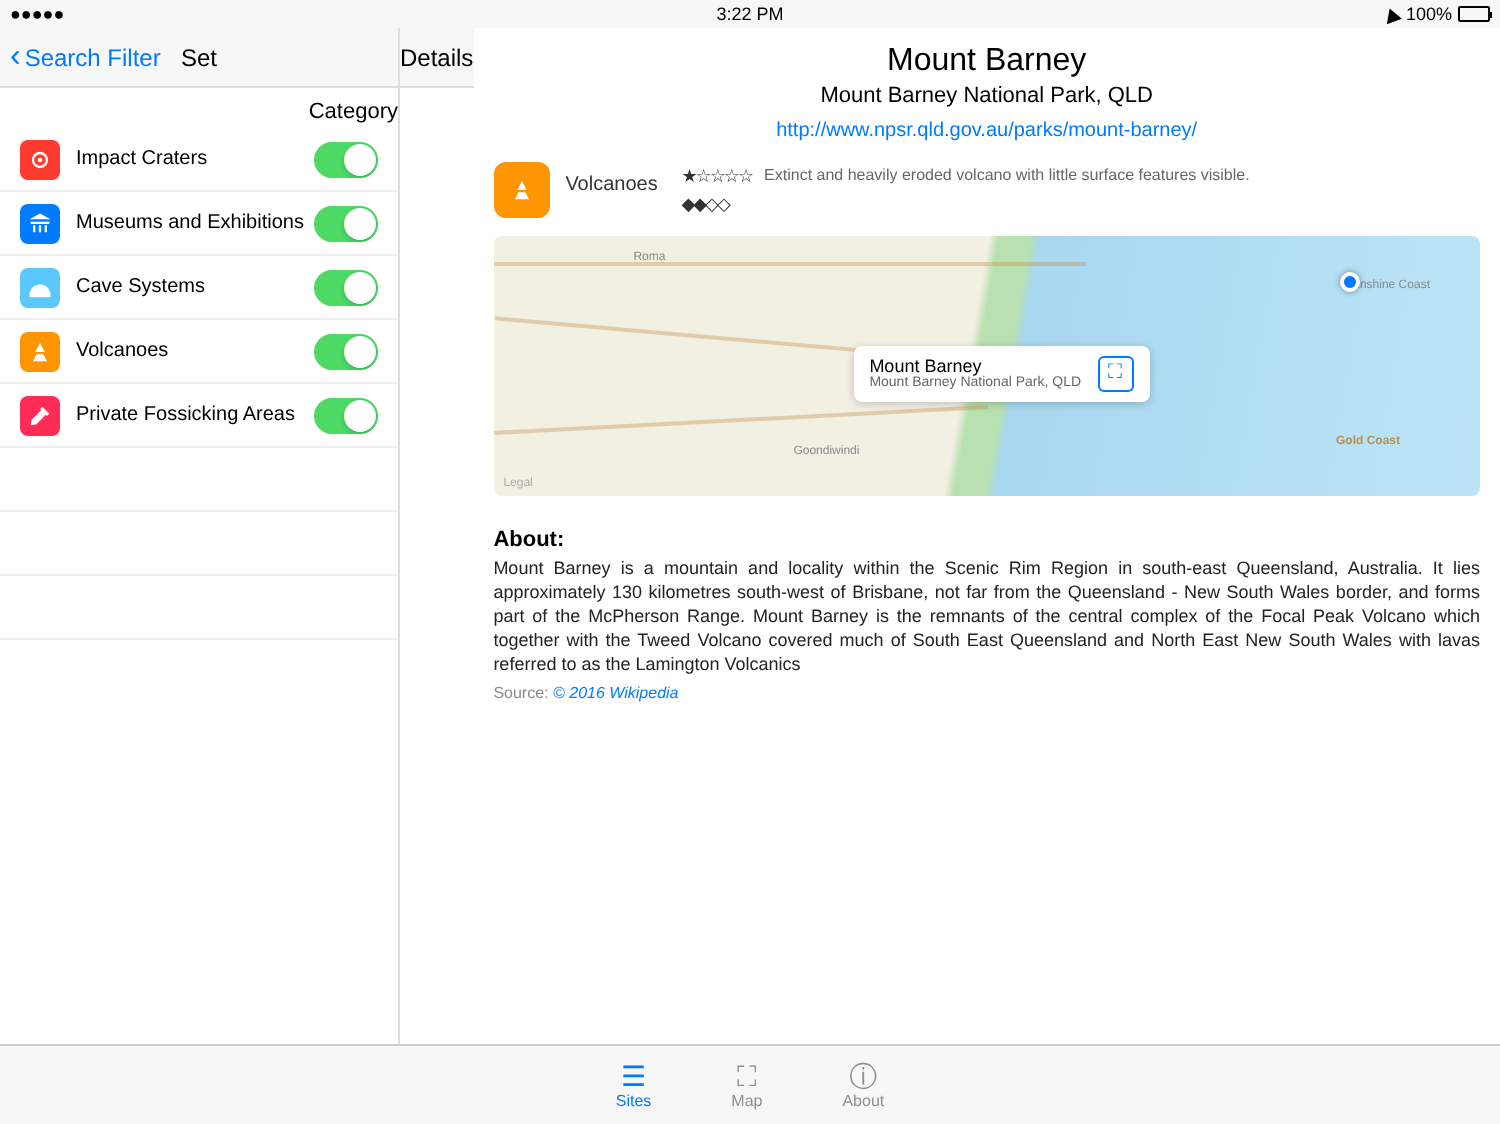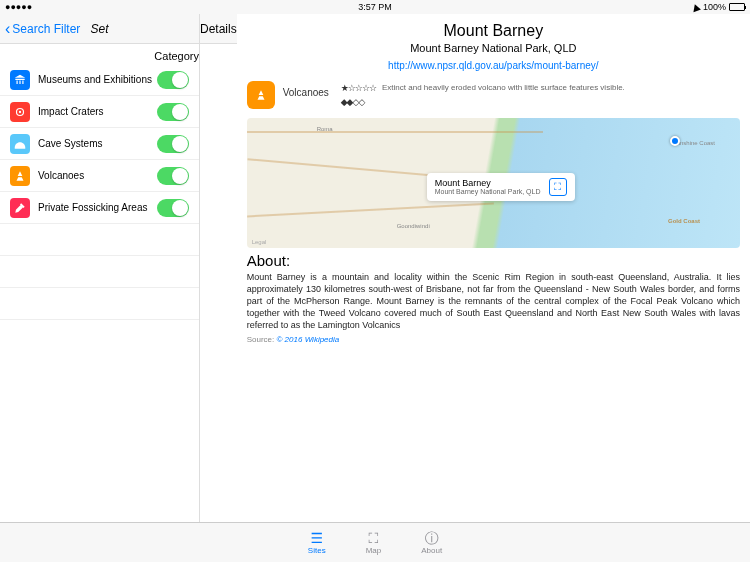--- a/index.html
+++ b/index.html
@@ -15,21 +15,21 @@
     .loc-icon { width: 0; height: 0; border-left: 4px solid transparent; border-right: 4px solid transparent; border-bottom: 7px solid #000; transform: rotate(-20deg); }
     
     
     .main { display: flex; height: 508px; }
     
     
     .left-panel { width: 200px; background: #fff; border-right: 1px solid #ddd; }
     .left-nav { height: 30px; background: #f7f7f7; border-bottom: 1px solid #ddd; display: flex; align-items: center; padding: 0 5px; position: relative; }
     .back-btn { color: #007aff; font-size: 12px; display: flex; align-items: center; cursor: pointer; }
     .back-chev { font-size: 16px; margin-right: 2px; line-height: 1; }
-    .left-title { position: absolute; left: 50%; transform: translateX(-50%); font-size: 12px; font-weight: 500; font-style: italic; }
+    .left-title { position: absolute; left: 50%; transform: translateX(-50%); font-size: 12px; font-weight: 500; }
     
     .cat-header { text-align: right; padding: 6px 0 2px; }
     .cat-header .title { font-size: 11px; font-weight: 400; }
     .cat-header .sub { font-size: 8px; color: #666; padding: 1px 8px 4px; }
     
     .cat-list { }
     .cat-row { display: flex; align-items: center; height: 32px; padding: 0 10px; border-bottom: 1px solid #eee; }
     .cat-icon { width: 20px; height: 20px; border-radius: 4px; margin-right: 8px; display: flex; align-items: center; justify-content: center; flex-shrink: 0; }
     .cat-label { flex: 1; font-size: 10px; color: #000; }
     .toggle { width: 32px; height: 18px; background: #4cd964; border-radius: 9px; position: relative; cursor: pointer; }
@@ -62,21 +62,21 @@
     .r2 { top: 40%; left: 0; width: 55%; height: 2px; transform: rotate(5deg); }
     .r3 { top: 70%; left: 0; width: 50%; height: 2px; transform: rotate(-3deg); }
     .map-town { position: absolute; font-size: 6px; color: #888; }
     .map-pin { position: absolute; top: 18px; right: 60px; width: 10px; height: 10px; background: #007aff; border: 2px solid #fff; border-radius: 50%; box-shadow: 0 0 3px rgba(0,0,0,0.4); }
     .map-callout { position: absolute; top: 55px; left: 180px; background: #fff; border-radius: 4px; padding: 5px 8px; box-shadow: 0 1px 4px rgba(0,0,0,0.2); display: flex; align-items: center; gap: 8px; }
     .map-callout .t1 { font-size: 9px; font-weight: 500; }
     .map-callout .t2 { font-size: 7px; color: #666; }
     .callout-icon { width: 18px; height: 18px; border: 1px solid #007aff; border-radius: 3px; display: flex; align-items: center; justify-content: center; color: #007aff; font-size: 10px; }
     .map-legal { position: absolute; bottom: 3px; left: 5px; font-size: 6px; color: #aaa; }
     
-    .about-h { font-size: 15px; font-weight: 400; margin-top: 4px; }
+    .about-h { font-size: 11px; font-weight: 700; margin-top: 16px; }
     .about-t { font-size: 9px; line-height: 1.35; text-align: justify; margin-top: 2px; color: #222; }
     .source { font-size: 8px; color: #888; margin-top: 4px; }
     .source a { color: #007aff; text-decoration: none; font-style: italic; }
     
     
     .tab-bar { position: absolute; bottom: 0; left: 0; right: 0; height: 40px; background: #f7f7f7; border-top: 1px solid #ccc; display: flex; align-items: center; justify-content: center; gap: 40px; }
     .tab-item { display: flex; flex-direction: column; align-items: center; font-size: 8px; color: #8e8e93; cursor: pointer; }
     .tab-item.active { color: #007aff; }
     .tab-icon { font-size: 14px; line-height: 1; margin-bottom: 1px; }
     
@@ -87,21 +87,21 @@
     .ic-volcano { background: #ff9500; }
     .ic-fossick { background: #ff2d55; }
     .ic-gold { background: #ffcc00; }
     .cat-icon svg, .info-icon svg { width: 14px; height: 14px; }
   </style>
 </head>
 <body>
 
 <div class="status-bar">
   <div class="left">●●●●●</div>
-  <div class="center">3:57 PM</div>
+  <div class="center">3:22 PM</div>
   <div class="right">
     <span class="loc-icon"></span>
     <span>100%</span>
     <span class="battery-icon"><span class="battery-fill"></span></span>
   </div>
 </div>
 
 <div class="main">
 
   <div class="left-panel">
@@ -110,36 +110,36 @@
         <span class="back-chev">‹</span>
         <span>Search Filter</span>
       </div>
       <div class="left-title">Set</div>
     </div>
     <div class="cat-header">
       <div class="title">Category</div>
     </div>
     <div class="cat-list">
       <div class="cat-row">
-        <div class="cat-icon ic-museum">
-            <svg viewBox="0 0 24 24" fill="#fff">
-              <path d="M4 10h16v2H4zm2 3h2v6H6zm5 0h2v6h-2zm5 0h2v6h-2zM12 3l9 5H3z"></path>
-            </svg>
-          </div>
-        <div class="cat-label">Museums and Exhibitions</div>
-        <div class="toggle"></div>
-      </div>
-      <div class="cat-row">
         <div class="cat-icon ic-impact">
             <svg viewBox="0 0 24 24" fill="#fff">
               <circle cx="12" cy="12" r="6" stroke="#fff" stroke-width="2" fill="none"></circle>
               <circle cx="12" cy="12" r="2"></circle>
             </svg>
           </div>
         <div class="cat-label">Impact Craters</div>
+        <div class="toggle"></div>
+      </div>
+      <div class="cat-row">
+        <div class="cat-icon ic-museum">
+            <svg viewBox="0 0 24 24" fill="#fff">
+              <path d="M4 10h16v2H4zm2 3h2v6H6zm5 0h2v6h-2zm5 0h2v6h-2zM12 3l9 5H3z"></path>
+            </svg>
+          </div>
+        <div class="cat-label">Museums and Exhibitions</div>
         <div class="toggle"></div>
       </div>
       <div class="cat-row">
         <div class="cat-icon ic-cave">
             <svg viewBox="0 0 24 24" fill="#fff">
               <path d="M3 20h18v-2c0-5-4-9-9-9s-9 4-9 9z"></path>
             </svg>
           </div>
         <div class="cat-label">Cave Systems</div>
         <div class="toggle"></div>

